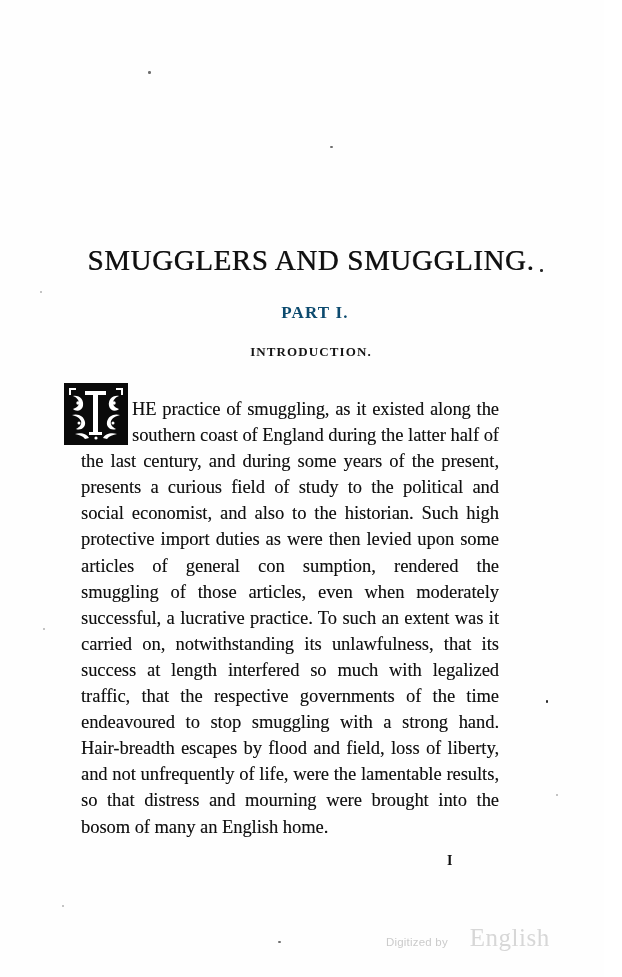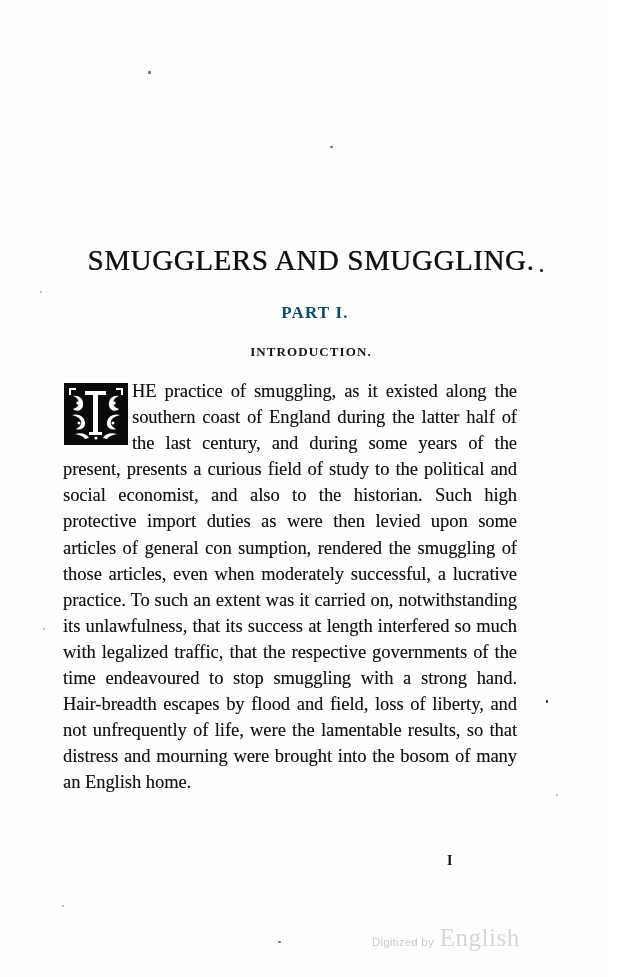--- a/index.html
+++ b/index.html
@@ -59,21 +59,21 @@
   }
 
   
   .body-col {
     position: absolute;
     left: 63px;
     top: 378px;
     width: 454px;
   }
   .para {
-    margin: 0;
+    margin: 18px;
     text-align: justify;
     text-align-last: left;
     font-size: 18.4px;
     line-height: 26.1px;
     color: #101010;
     text-shadow: 0.25px 0 0 rgba(0,0,0,0.4);
     hyphens: none;
   }
 
   
@@ -97,25 +97,25 @@
     font-size: 14px;
     font-weight: 700;
     letter-spacing: 0.5px;
     color: #111;
     transform: translateX(139px);
   }
 
   
   .watermark {
     position: absolute;
-    left: 372px;
+    left: 386px;
     top: 925px;
     display: flex;
     align-items: baseline;
-    gap: 6px;
+    gap: 22px;
     opacity: 0.96;
     user-select: none;
   }
   .wm-digitized {
     font-family: "Liberation Sans", "DejaVu Sans", sans-serif;
     font-size: 11.5px;
     color: #c9c9c9;
     letter-spacing: 0.2px;
   }
   .wm-google {

